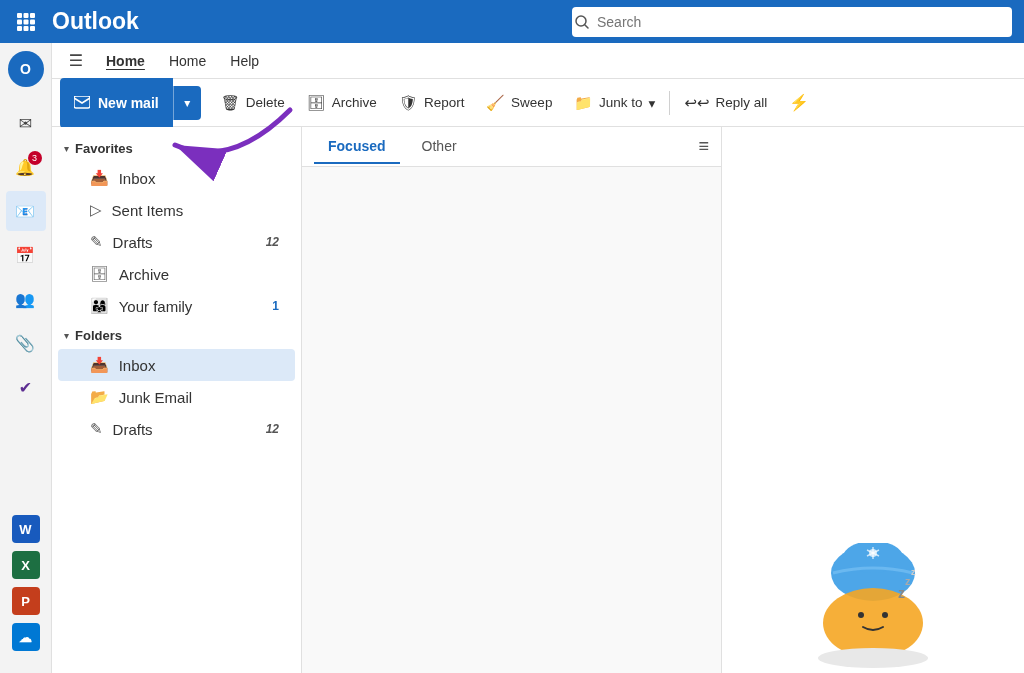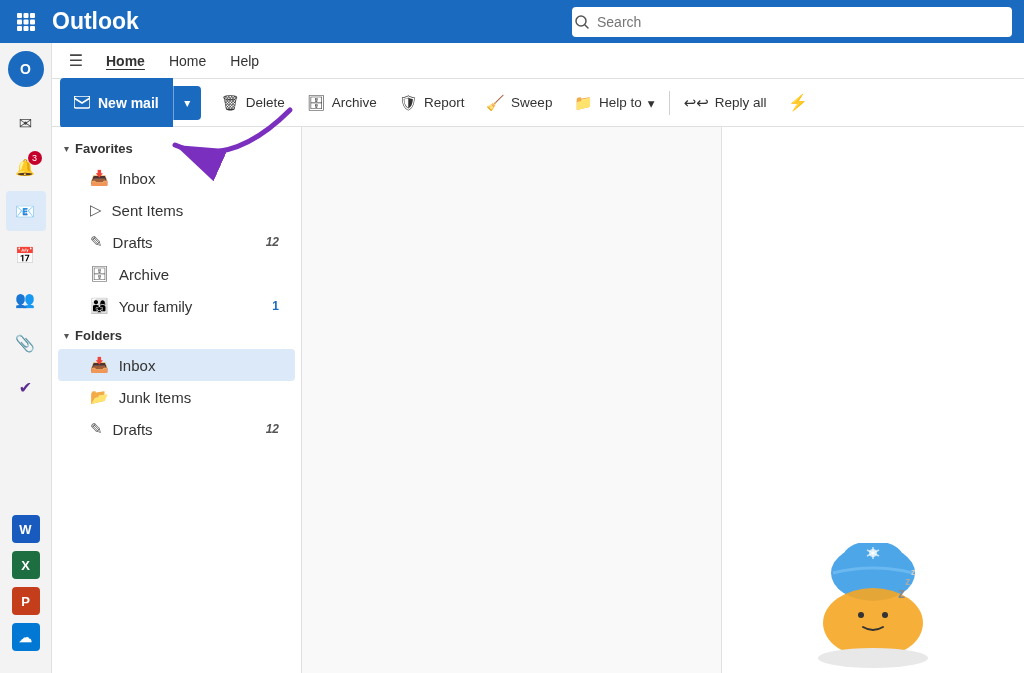--- a/index.html
+++ b/index.html
@@ -433,21 +433,21 @@
         <span>Report</span>
       </button>
 
       <button class="toolbar-btn">
         <span style="font-size:15px;">🧹</span>
         <span>Sweep</span>
       </button>
 
       <button class="toolbar-btn">
         <span style="font-size:15px;">📁</span>
-        <span>Help to</span>
+        <span>Junk to</span>
         <span>▾</span>
       </button>
 
       <div class="toolbar-divider"></div>
 
       <button class="toolbar-btn">
         <span style="font-size:15px;">↩↩</span>
         <span>Reply all</span>
       </button>
 
@@ -493,31 +493,36 @@
           <span class="chevron">▾</span>
           <span class="section-header-label">Folders</span>
         </div>
 
         <div class="folder-item active">
           <span class="folder-icon">📥</span>
           <span class="folder-label">Inbox</span>
         </div>
         <div class="folder-item">
           <span class="folder-icon">📂</span>
-          <span class="folder-label">Junk Items</span>
+          <span class="folder-label">Junk Email</span>
         </div>
         <div class="folder-item">
           <span class="folder-icon">✎</span>
           <span class="folder-label">Drafts</span>
           <span class="folder-badge gray">12</span>
         </div>
 
       </div>
 
       <div class="mail-list-panel">
+        <div class="mail-tabs">
+          <div class="mail-tab active">Focused</div>
+          <div class="mail-tab">Other</div>
+          <div class="filter-icon">≡</div>
+        </div>
         <div class="mail-list-body">
         </div>
       </div>
 
       <div class="reading-pane">
 
         <svg width="160" height="130" viewBox="0 0 160 130">
 
           <ellipse cx="80" cy="30" rx="42" ry="28" fill="#4da6e8"></ellipse>
           <ellipse cx="80" cy="14" rx="30" ry="16" fill="#4da6e8"></ellipse>

